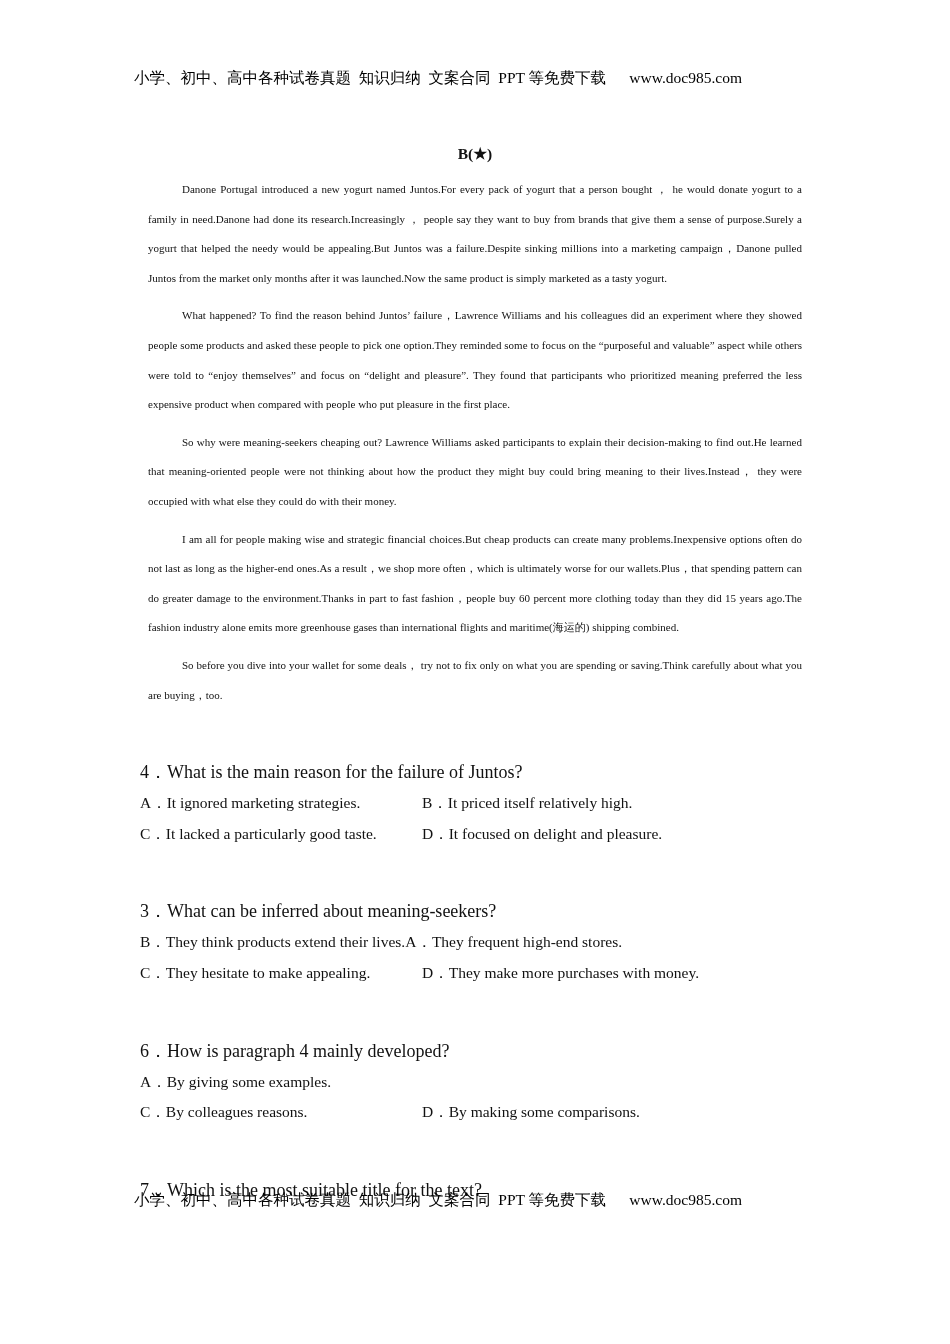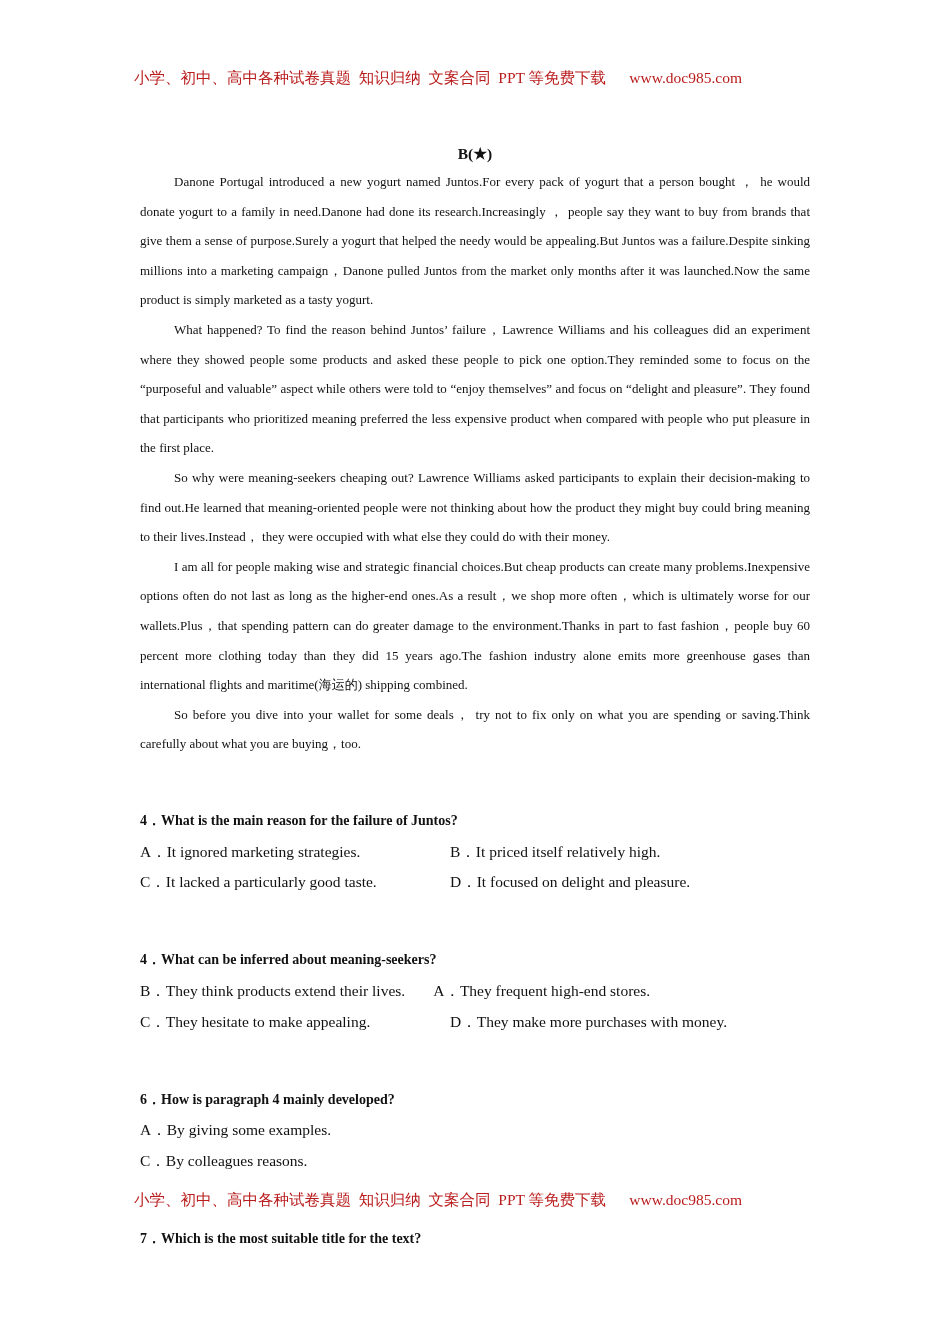--- a/index.html
+++ b/index.html
@@ -1,26 +1,26 @@
 <!DOCTYPE html>
 <html><head>
   <meta charset="utf-8">
   <style>
     html, body { margin: 0; padding: 0; background: #ffffff; }
     body { width: 950px; height: 1344px; position: relative; overflow: hidden;
       font-family: "Liberation Serif", "DejaVu Serif", serif; color: #111; }
     .header, .footer { position: absolute; left: 0; width: 876px; text-align: center;
-      font-size: 15.5px; color: #b91c1c; white-space: pre; }
+      font-size: 15.5px; color: #000000; white-space: pre; }
     .header { top: 68px; }
     .footer { top: 1190px; }
     .content { position: absolute; left: 140px; top: 143px; width: 670px; }
     .title { text-align: center; font-weight: bold; font-size: 15.5px; line-height: 22px; height: 24px; }
-    .para { font-size: 13px; line-height: 29.6px; text-align: justify; text-indent: 34px; margin: 0; }
-    .q { font-weight: bold; font-size: 14px; line-height: 30.8px; height: 30.8px; margin-top: 47px; }
-    .opts { display: flex; font-size: 15.5px; line-height: 30.8px; height: 30.8px; gap: 28px; }
+    .para { font-size: 11px; line-height: 29.6px; text-align: justify; text-indent: 34px; margin: 8px; }
+    .q { font-weight: normal; font-size: 18px; line-height: 30.8px; height: 30.8px; margin-top: 47px; }
+    .opts { display: flex; font-size: 15.5px; line-height: 30.8px; height: 30.8px; }
     .opt { width: 282px; white-space: nowrap; }
     .opt.b { width: auto; text-align: right; }
   </style>
 </head>
 <body>
 
 <div class="header">小学、初中、高中各种试卷真题  知识归纳  文案合同  PPT 等免费下载      www.doc985.com</div>
 
 <div class="content">
   <div class="title">B(★)</div>
@@ -37,38 +37,39 @@
       <span class="opt">A．It ignored marketing strategies.</span>
       <span class="opt b">B．It priced itself relatively high.</span>
     </div>
     <div class="opts">
       <span class="opt">C．It lacked a particularly good taste.</span>
       <span class="opt b">D．It focused on delight and pleasure.</span>
     </div>
   </div>
 
   <div>
-    <div class="q">4．What can be inferred about meaning-seekers?</div>
+    <div class="q">3．What can be inferred about meaning-seekers?</div>
     <div class="opts">
       <span class="opt b">B．They think products extend their lives.</span>
       <span class="opt">A．They frequent high-end stores.</span>
     </div>
     <div class="opts">
       <span class="opt">C．They hesitate to make appealing.</span>
       <span class="opt b">D．They make more purchases with money.</span>
     </div>
   </div>
 
   <div>
     <div class="q">6．How is paragraph 4 mainly developed?</div>
     <div class="opts">
       <span class="opt">A．By giving some examples.</span>
     </div>
     <div class="opts">
       <span class="opt">C．By colleagues reasons.</span>
+      <span class="opt b">D．By making some comparisons.</span>
     </div>
   </div>
 
   <div>
     <div class="q">7．Which is the most suitable title for the text?</div>
   </div>
 </div>
 
 <div class="footer">小学、初中、高中各种试卷真题  知识归纳  文案合同  PPT 等免费下载      www.doc985.com</div>
 

